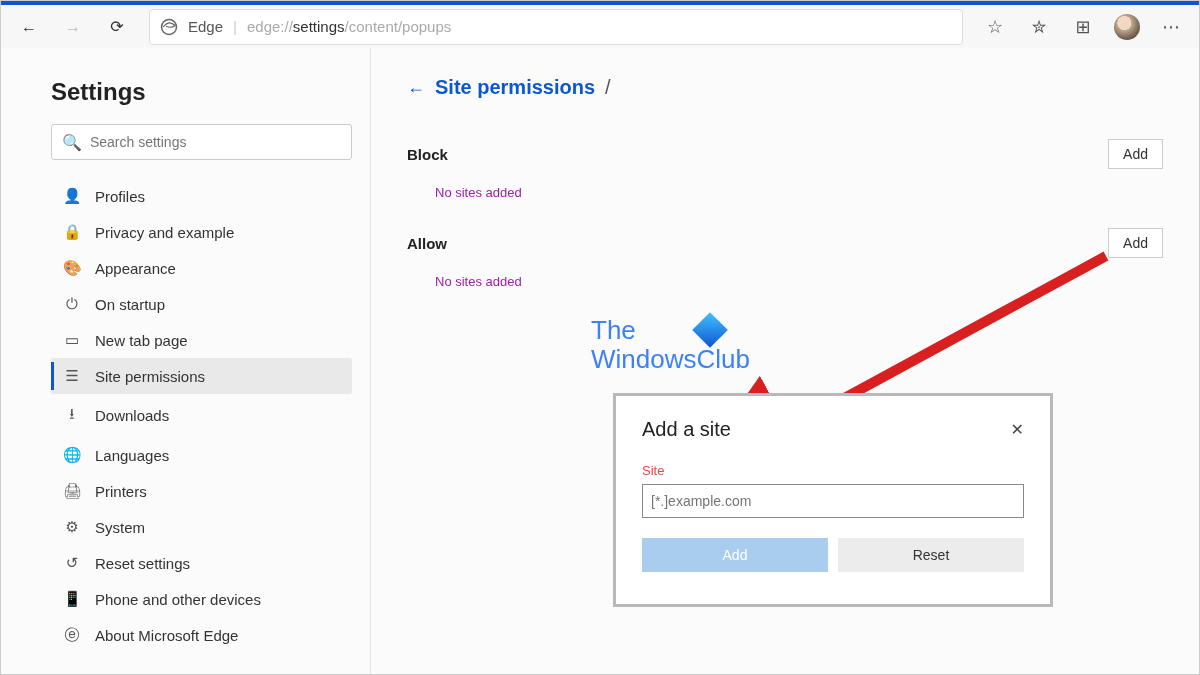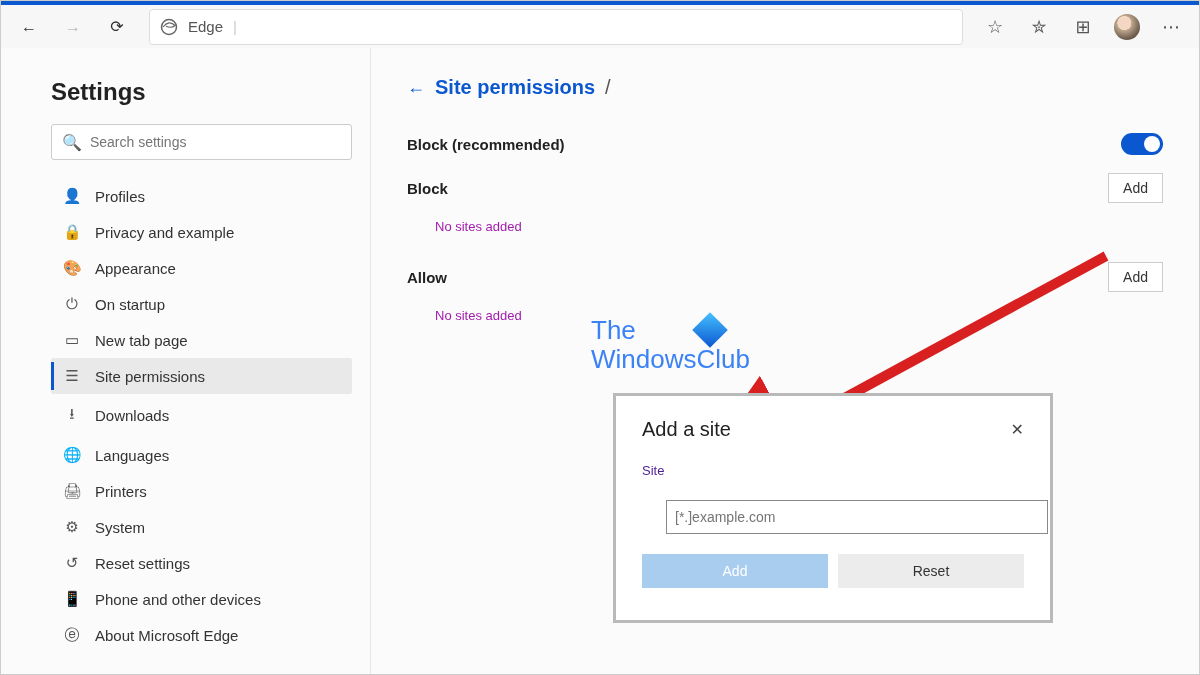--- a/index.html
+++ b/index.html
@@ -38,22 +38,22 @@
   .toggle::after { content: ""; position: absolute; right: 3px; top: 3px; width: 16px; height: 16px; background: #fff; border-radius: 50%; }
   .add-btn { border: 1px solid #ccc; background: #fff; padding: 6px 14px; font-size: 14px; color: #333; cursor: default; }
   .empty { font-size: 13px; color: #a21caf; padding: 10px 0 22px 28px; }
   .section-gap { height: 6px; }
   .watermark { position: absolute; left: 590px; top: 268px; font-size: 26px; color: #3b82f6; line-height: 1.1; pointer-events: none; }
   .watermark .sq { display:inline-block; width: 28px; height: 28px; background: linear-gradient(135deg,#45c0ff,#0b57d0); transform: rotate(45deg) scale(0.9); vertical-align: top; margin-left: 60px; }
   .dialog { position: absolute; left: 612px; top: 345px; width: 440px; background: #fff; border: 3px solid #b9b9b9; padding: 22px 26px 32px 26px; }
   .dialog .dlg-head { display: flex; justify-content: space-between; align-items: center; margin-bottom: 22px; }
   .dialog .dlg-title { font-size: 20px; font-weight: 500; color: #222; }
   .dialog .dlg-close { font-size: 16px; color: #444; cursor: default; }
-  .dialog .fld-label { font-size: 13px; color: #4c1d95; margin-bottom: 22px; display: block; }
-  .dialog input[type=text] { width: 100%; height: 34px; border: 1px solid #888; padding: 0 8px; font-size: 14px; color: #777; margin-bottom: 20px; margin-left: 24px; }
+  .dialog .fld-label { font-size: 13px; color: #ef4444; margin-bottom: 6px; display: block; }
+  .dialog input[type=text] { width: 100%; height: 34px; border: 1px solid #888; padding: 0 8px; font-size: 14px; color: #777; margin-bottom: 20px; }
   .dialog .btns { display: flex; gap: 10px; }
   .dialog .btns button { flex: 1; height: 34px; border: none; font-size: 14px; cursor: default; }
   .dialog .btn-add { background: #a9cdee; color: #fff; }
   .dialog .btn-cancel { background: #ececec; color: #333; }
   .arrow-svg { position: absolute; left: 700px; top: 190px; pointer-events: none; }
 </style>
 </head>
 <body>
 
 <div class="window">
@@ -62,20 +62,23 @@
     <div class="nav-btn">←</div>
     <div class="nav-btn disabled">→</div>
     <div class="nav-btn">⟳</div>
     <div class="addr">
       <svg class="edge-logo" viewBox="0 0 24 24">
           <circle cx="12" cy="12" r="10" fill="none" stroke="#666" stroke-width="2"></circle>
           <path d="M4 12 Q12 2 20 10 Q15 14 8 11" fill="none" stroke="#666" stroke-width="1.5"></path>
         </svg>
       <span>Edge</span>
       <span class="sep">|</span>
+      <span>
+        <span class="url-dim">edge://</span><span class="url-strong">settings</span><span class="url-dim">/content/popups</span>
+      </span>
     </div>
     <div class="right-icons">
       <div class="ico">☆</div>
       <div class="ico">✮</div>
       <div class="ico">⊞</div>
       <div class="ico">
           <div class="avatar"></div>
         </div>
       <div class="ico">⋯</div>
     </div>
@@ -145,24 +148,20 @@
       </ul>
     </div>
 
     <div class="main">
       <div class="breadcrumb">
         <span class="back">←</span>
         <span class="link">Site permissions</span>
         <span class="sep">/</span>
       </div>
 
-      <div class="row">
-        <span class="label">Block (recommended)</span>
-        <div class="toggle"></div>
-      </div>
 
       <div class="section-gap"></div>
 
       <div class="row">
         <span class="label">Block</span>
         <button class="add-btn">Add</button>
       </div>
       <div class="empty">No sites added</div>
 
       <div class="row">

